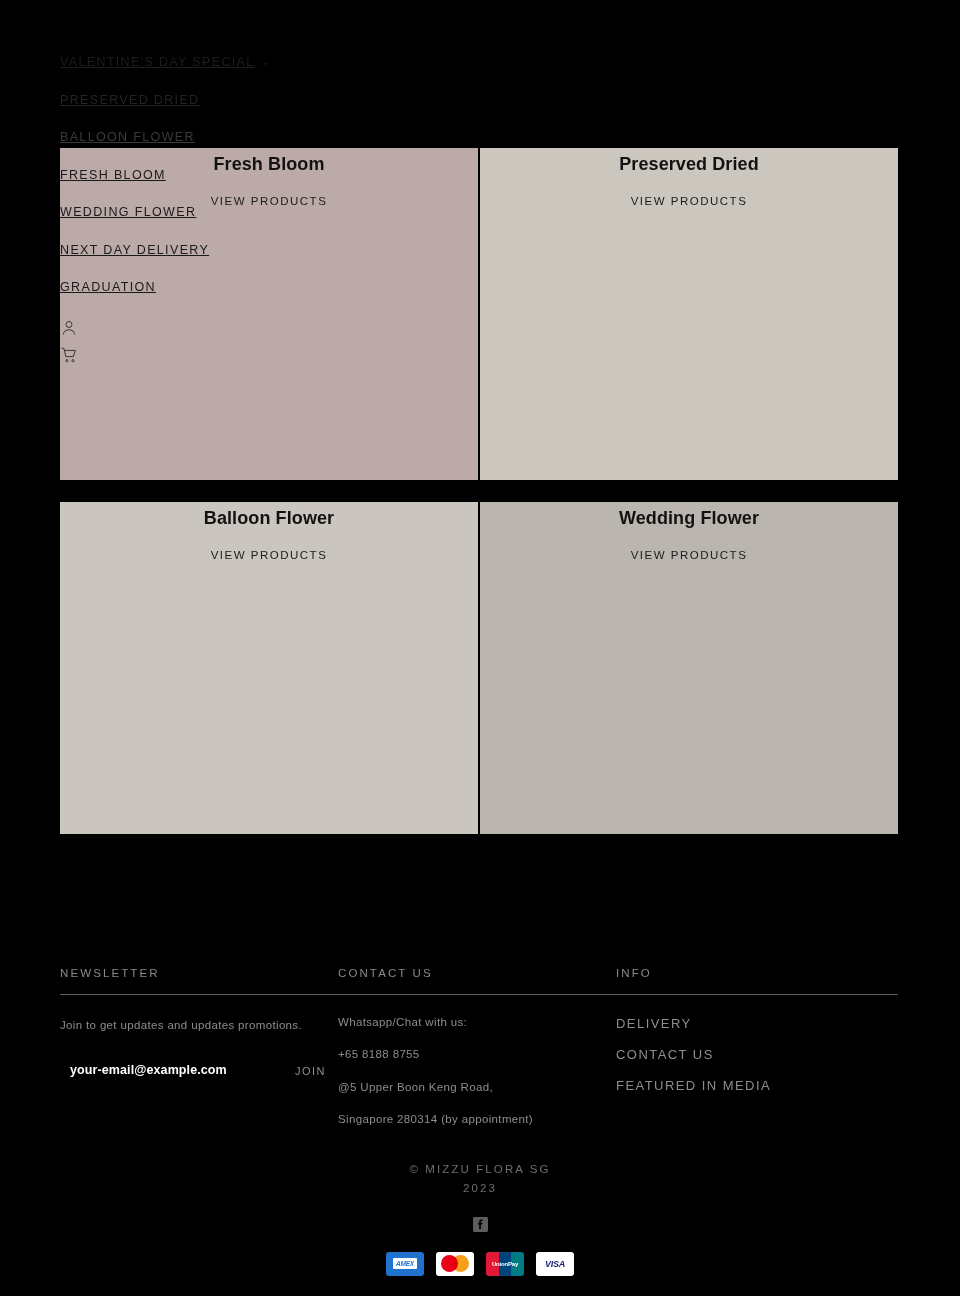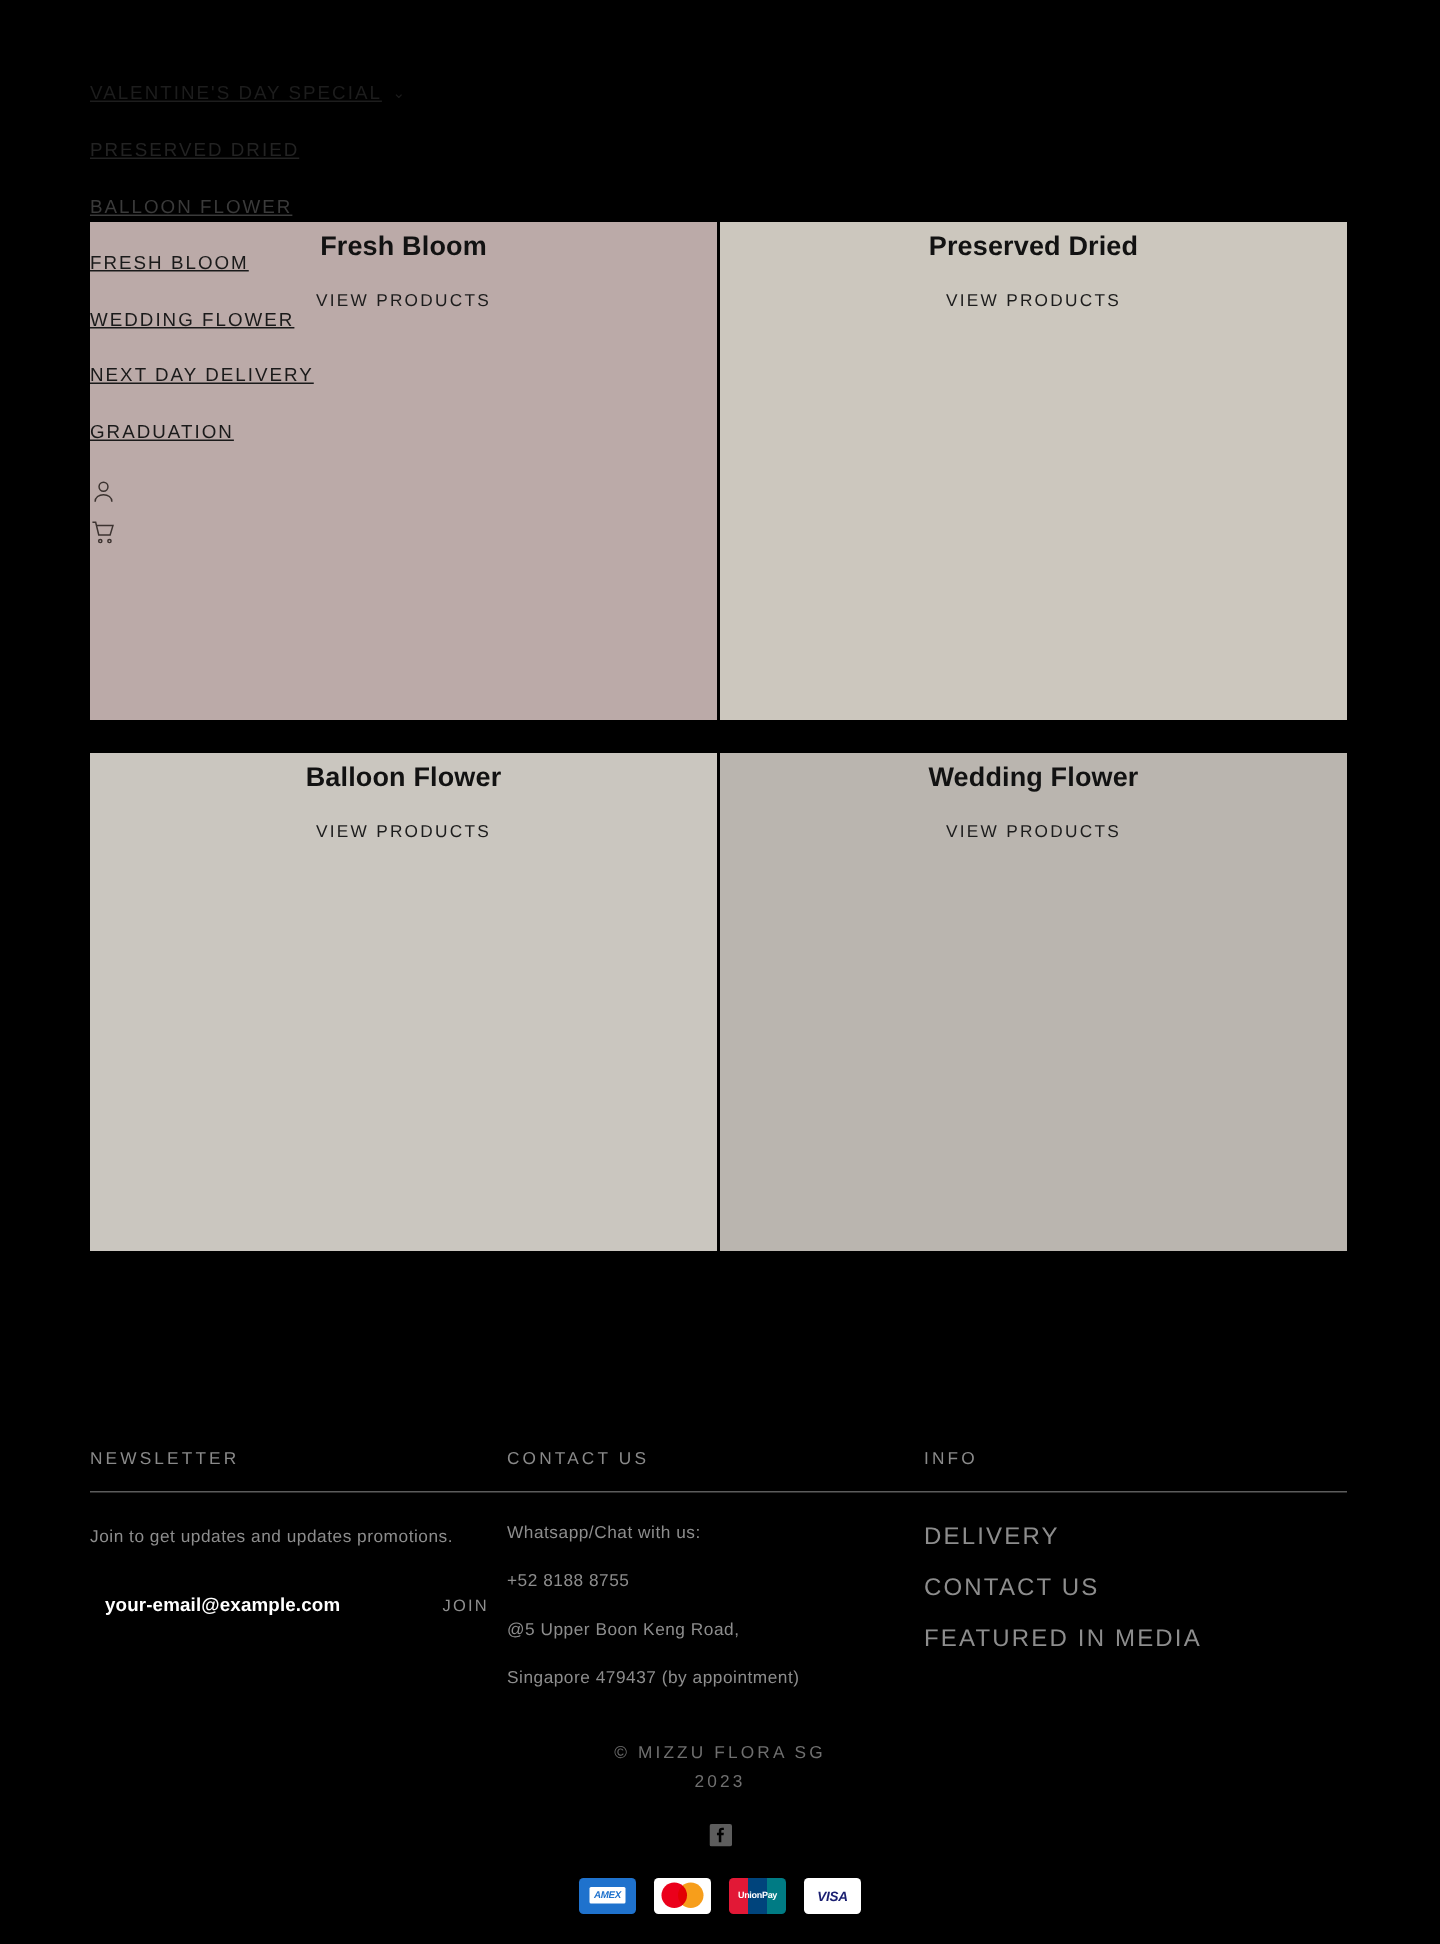--- a/index.html
+++ b/index.html
@@ -185,21 +185,21 @@
     font-size: 11.5px;
     letter-spacing: 0.35px;
     color: #8d8d8d;
     line-height: 1;
     margin-bottom: 21px;
   }
   .contact-line:last-child { margin-bottom: 0; }
 
   .info-link {
     display: block;
-    font-size: 16px;
+    font-size: 13px;
     letter-spacing: 1.45px;
     color: #8d8d8d;
     text-transform: uppercase;
     line-height: 1;
     margin-bottom: 18px;
     text-decoration: none;
   }
   .info-link:last-child { margin-bottom: 0; }
 
   
@@ -363,23 +363,23 @@
       <div class="footer-col col-newsletter">
         <div class="newsletter-note">Join to get updates and updates promotions.</div>
         <div class="signup">
           <input class="signup-input" type="email" placeholder="your-email@example.com" style="">
           <button class="signup-btn" type="button">JOIN</button>
         </div>
       </div>
 
       <div class="footer-col col-contact">
         <div class="contact-line">Whatsapp/Chat with us:</div>
-        <div class="contact-line">+52 8188 8755</div>
+        <div class="contact-line">+65 8188 8755</div>
         <div class="contact-line">@5 Upper Boon Keng Road,</div>
-        <div class="contact-line">Singapore 479437 (by appointment)</div>
+        <div class="contact-line">Singapore 280314 (by appointment)</div>
       </div>
 
       <div class="footer-col col-info">
         <a class="info-link" href="#">DELIVERY</a>
         <a class="info-link" href="#">CONTACT US</a>
         <a class="info-link" href="#">FEATURED IN MEDIA</a>
       </div>
 
     </div>
   </footer>

